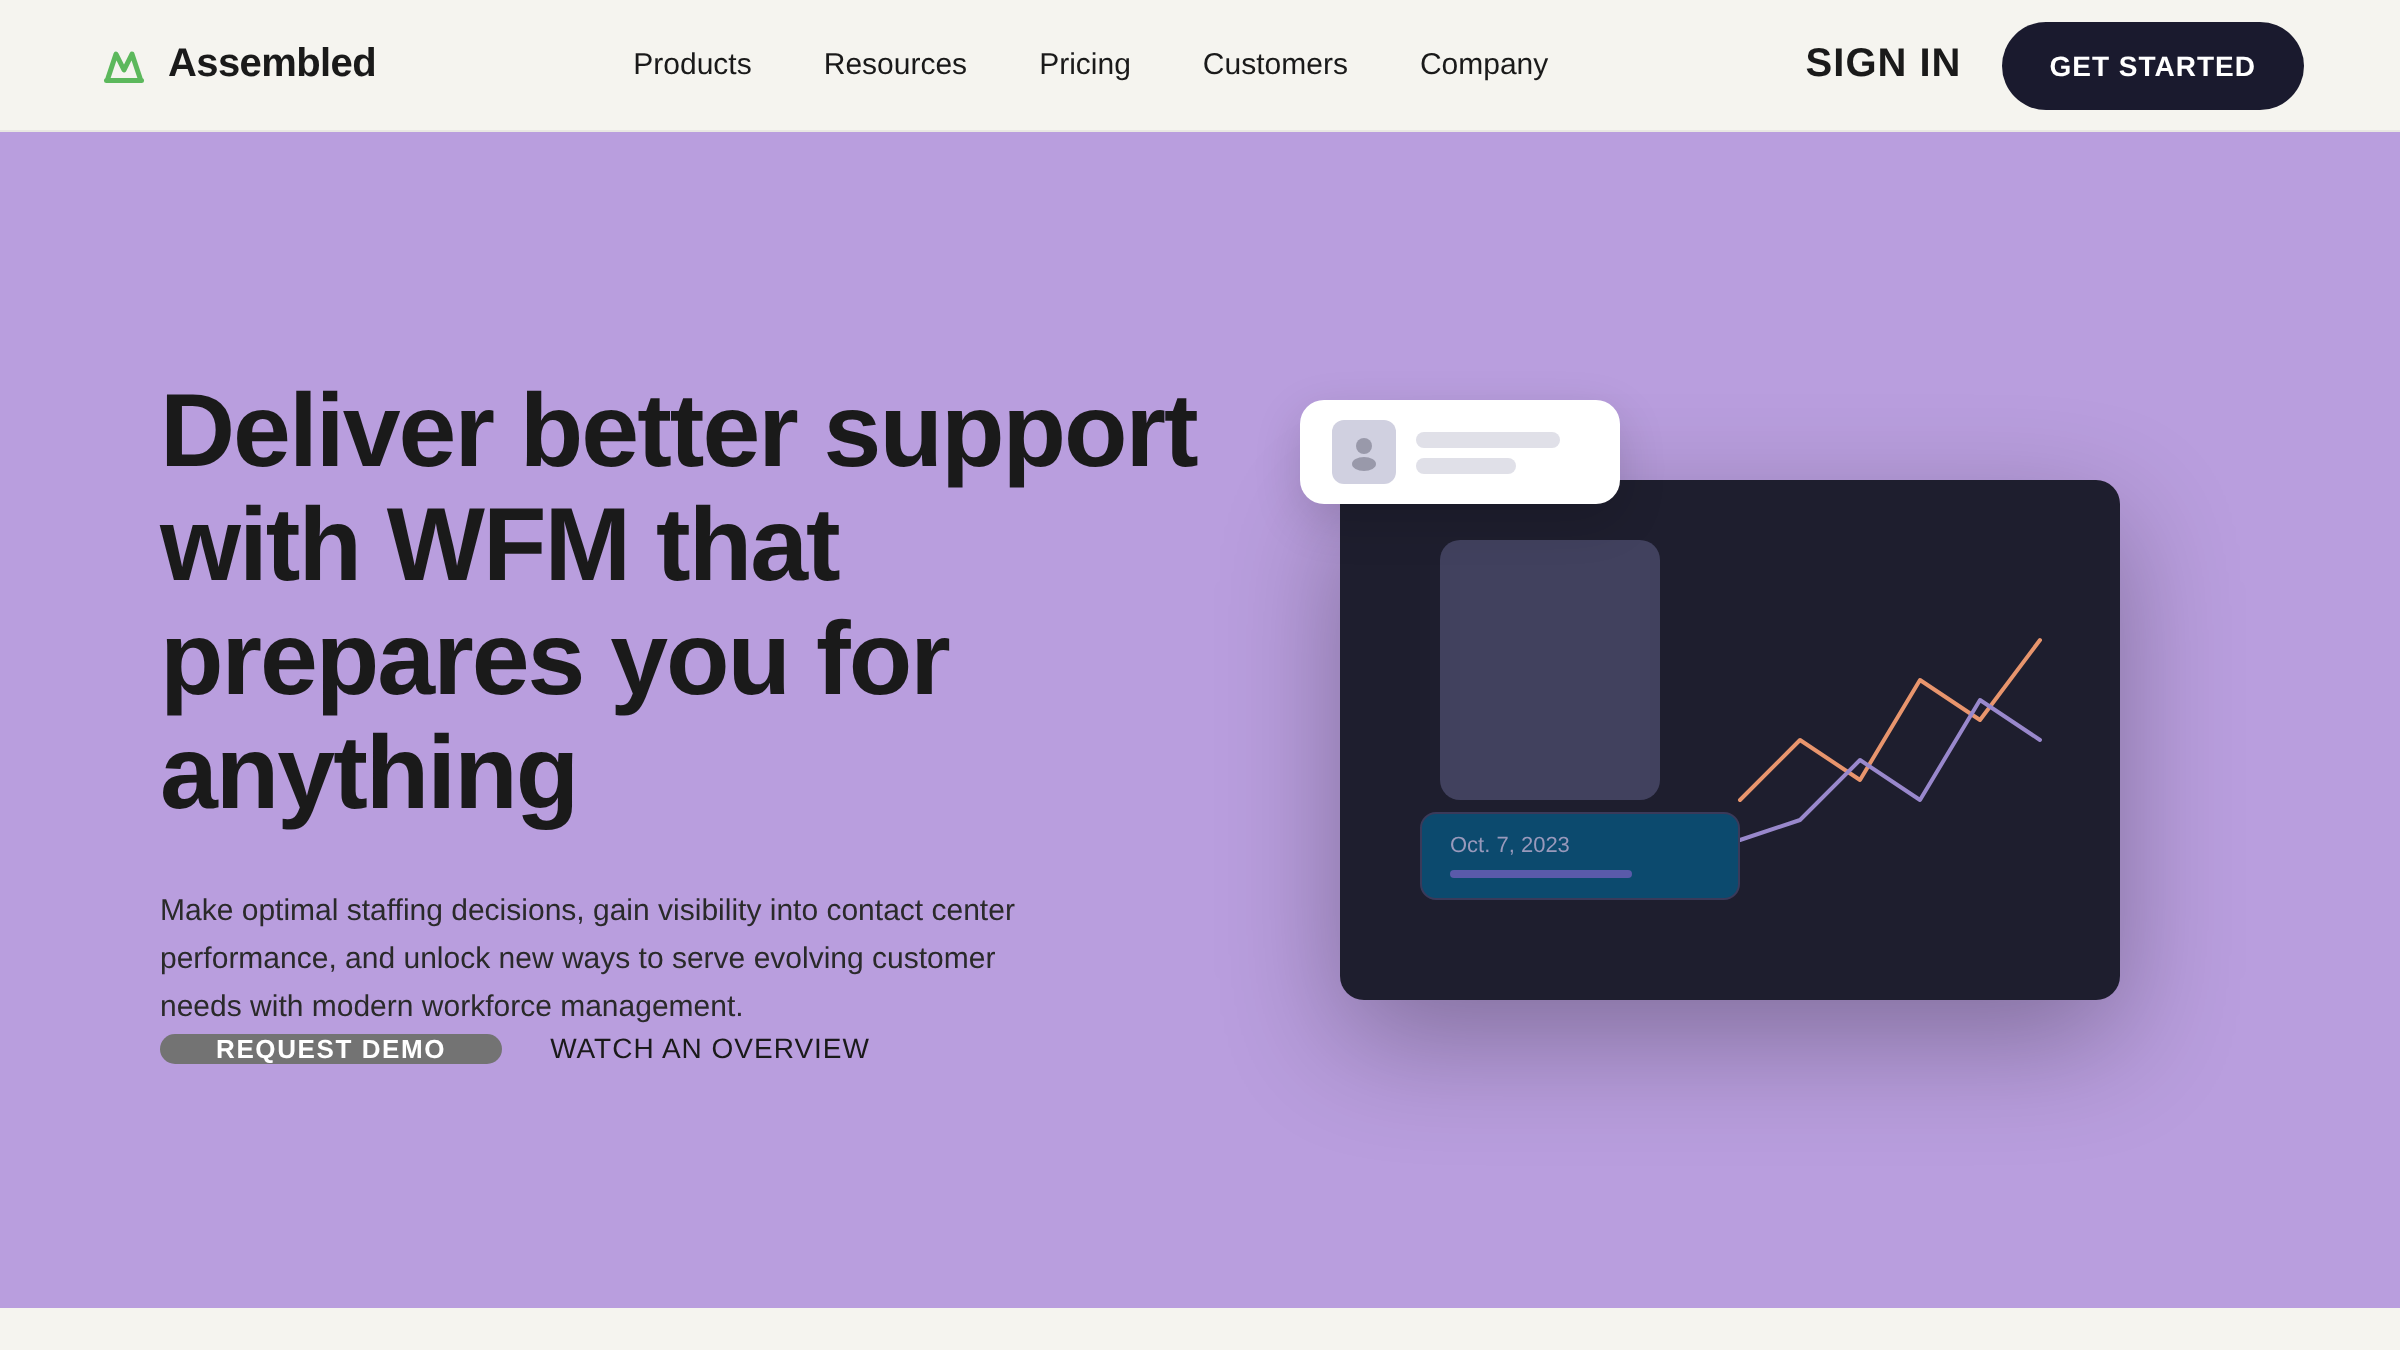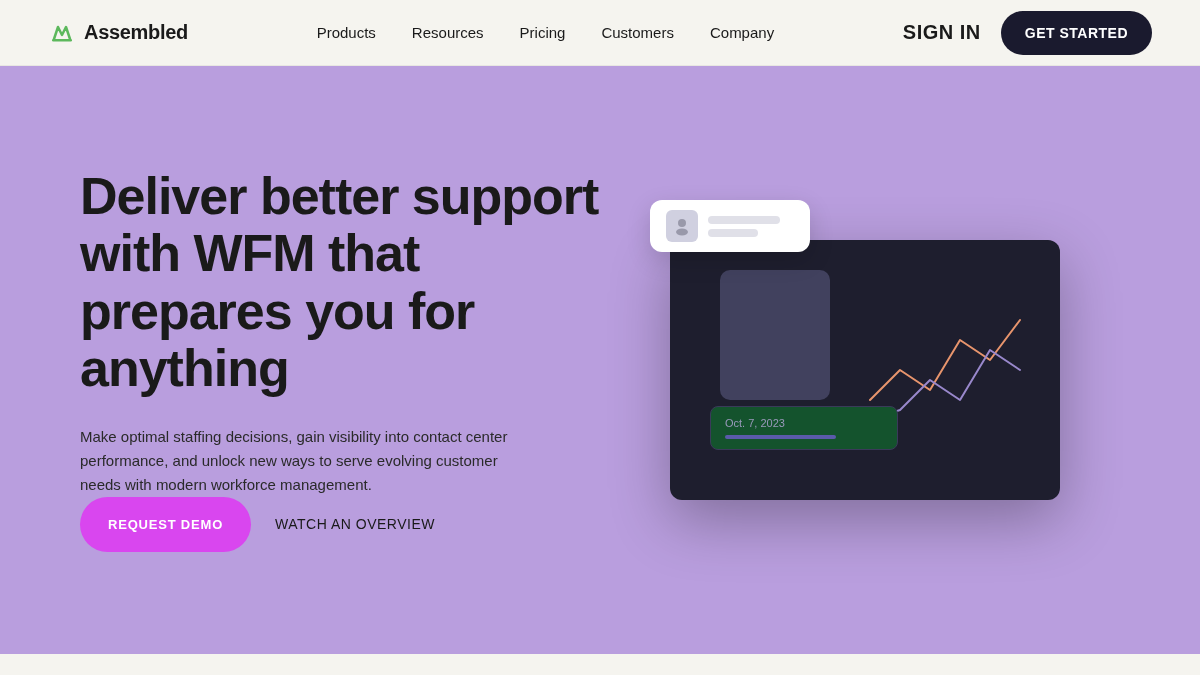--- a/index.html
+++ b/index.html
@@ -105,25 +105,25 @@
       color: #2a2a2a;
       line-height: 1.6;
       max-width: 440px;
     }
     .hero-buttons {
       display: flex;
       align-items: center;
       gap: 24px;
     }
     .request-demo-btn {
-      background: #d946ef;
+      background: #737373;
       color: #fff;
       border: none;
       border-radius: 50px;
-      padding: 20px 28px;
+      padding: 0 28px;
       font-size: 13px;
       font-weight: 700;
       letter-spacing: 0.8px;
       cursor: pointer;
     }
     .watch-overview-btn {
       background: none;
       border: none;
       font-size: 14px;
       font-weight: 400;
@@ -173,25 +173,25 @@
       height: 130px;
       background: #4a4a6a;
       border-radius: 10px;
       opacity: 0.8;
     }
     
     .date-tooltip {
       position: absolute;
       bottom: 50px;
       left: 40px;
-      background: #14532d;
+      background: #0c4a6e;
       border: 1px solid #3a3a5a;
       border-radius: 8px;
       padding: 10px 14px;
-      width: 188px;
+      width: 160px;
     }
     .date-tooltip-label {
       font-size: 11px;
       color: #9999bb;
       margin-bottom: 6px;
     }
     .date-tooltip-bar {
       height: 4px;
       background: #5a5aaa;
       border-radius: 2px;

